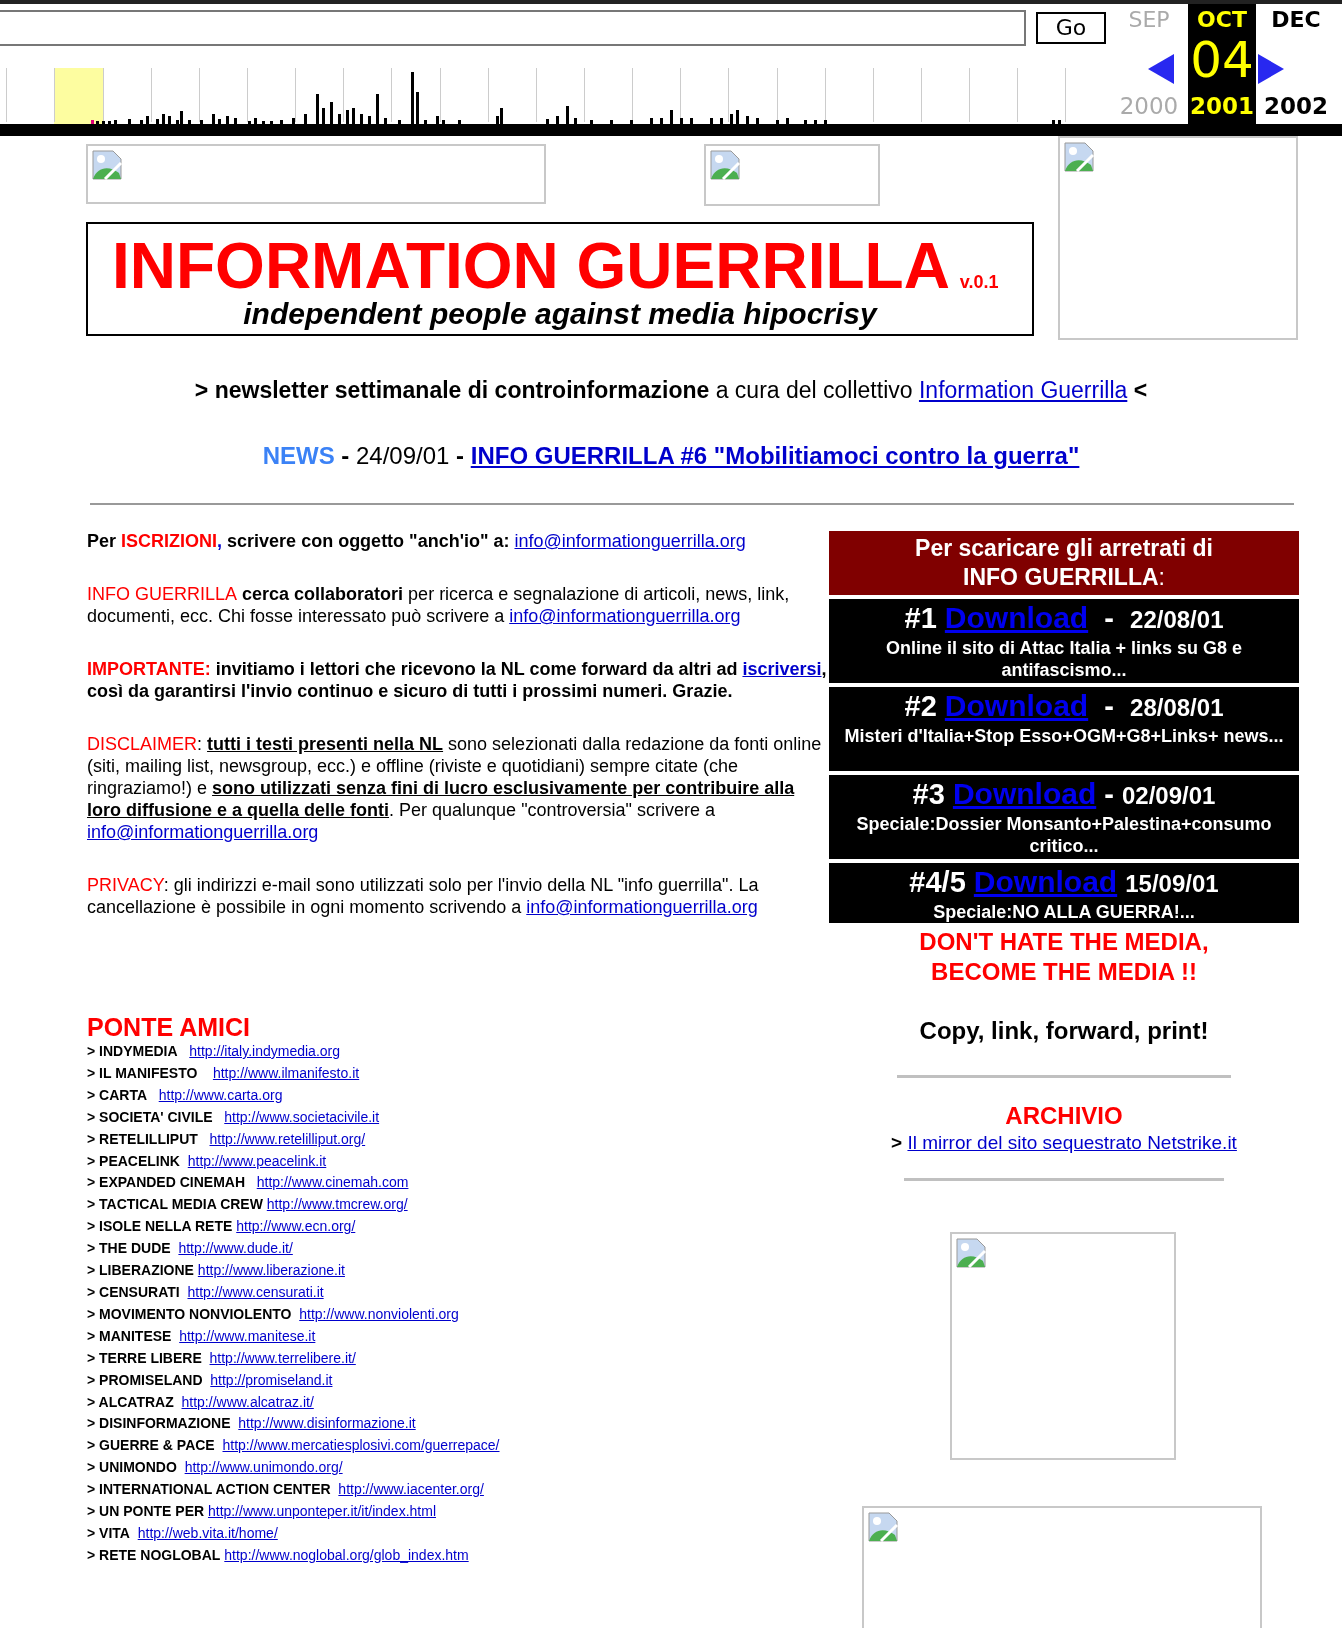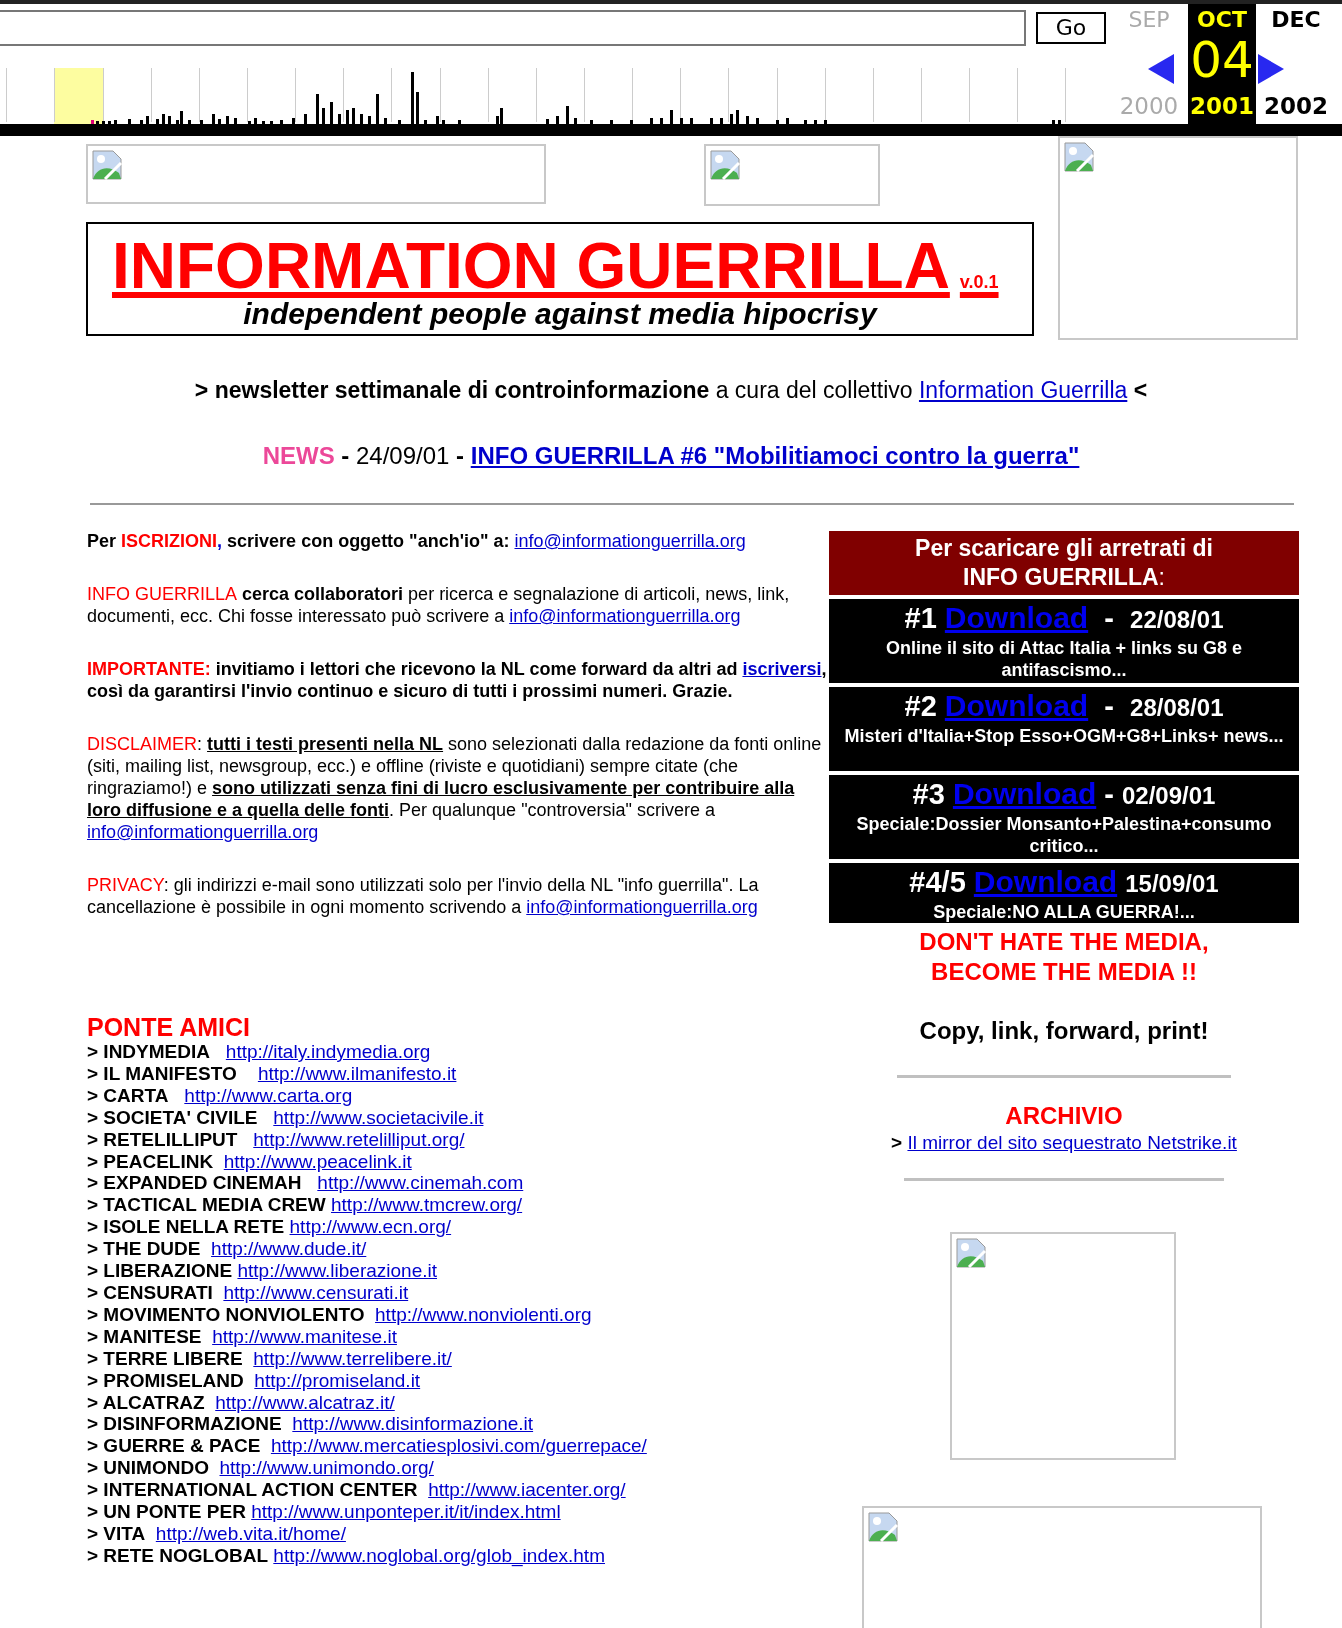--- a/index.html
+++ b/index.html
@@ -29,39 +29,39 @@
   .wb-next .yr { font-weight: bold; }
   .arrow-left { position: absolute; left: 38px; top: 50px; width: 0; height: 0; border-top: 15px solid transparent; border-bottom: 15px solid transparent; border-right: 26px solid #2828f0; cursor: pointer; }
   .arrow-right { position: absolute; left: 2px; top: 50px; width: 0; height: 0; border-top: 15px solid transparent; border-bottom: 15px solid transparent; border-left: 26px solid #2828f0; cursor: pointer; }
 
   
   .img-ph { position: absolute; border: 2px solid #c8c8c8; background: #fff; }
   .broken-icon { position: absolute; left: 3px; top: 3px; width: 32px; height: 32px; }
 
   
   .title-box { position: absolute; left: 86px; top: 222px; width: 948px; height: 114px; border: 2px solid #000; text-align: center; }
-  .title-main { position: absolute; left: 24px; top: 6px; font-size: 64px; font-weight: bold; color: #ff0000; letter-spacing: 0px; white-space: nowrap; line-height: 72px; text-decoration: underline; }
+  .title-main { position: absolute; left: 24px; top: 6px; font-size: 64px; font-weight: bold; color: #ff0000; letter-spacing: 0px; white-space: nowrap; line-height: 72px; }
   .title-ver { font-size: 18px; font-weight: bold; color: #ff0000; margin-left: 10px; }
   .subtitle { position: absolute; left: 0; right: 0; top: 74px; font-size: 30px; font-weight: bold; font-style: italic; text-align: center; line-height: 32px; }
 
   .tagline { position: absolute; left: 0; width: 1342px; top: 377px; text-align: center; font-size: 23px; }
   .tagline b { font-weight: bold; }
   .news { position: absolute; left: 0; width: 1342px; top: 442px; text-align: center; font-size: 24px; }
-  .news .red { color: #ec4899; font-weight: bold; }
+  .news .red { color: #3b82f6; font-weight: bold; }
   a { color: #0000cc; text-decoration: underline; }
   .hr-main { position: absolute; left: 90px; top: 503px; width: 1204px; height: 2px; background: #999; }
 
   
   .left { position: absolute; left: 87px; top: 530px; width: 740px; font-size: 18px; line-height: 22px; }
   .left p { margin-bottom: 31px; }
   .red { color: #ff0000; }
   .b { font-weight: bold; }
   .u { text-decoration: underline; }
   .siti-title { position: absolute; left: 87px; top: 1013px; font-size: 25px; font-weight: bold; color: #ff0000; }
-  .siti-list { position: absolute; left: 87px; top: 1041px; font-size: 19px; line-height: 21.9px; }
+  .siti-list { position: absolute; left: 87px; top: 1041px; font-size: 14px; line-height: 21.9px; }
   .siti-list .row { white-space: nowrap; }
   .siti-list .name { font-weight: bold; }
 
   
   .right { position: absolute; left: 829px; top: 531px; width: 470px; }
   .arr-head { background: #800000; color: #fff; text-align: center; font-size: 23px; font-weight: bold; line-height: 29px; padding: 3px 0; height: 64px; margin-bottom: 4px; }
   .issue { background: #000; color: #fff; text-align: center; font-weight: bold; margin-bottom: 4px; }
   .issue .top { font-size: 29px; line-height: 34px; padding-top: 2px; }
   .issue .top a { color: #0000ee; font-size: 30px; }
   .issue .desc { font-size: 18px; line-height: 22px; padding-bottom: 1px; }

